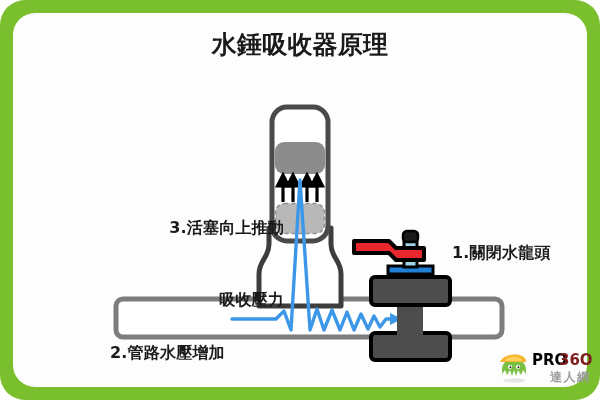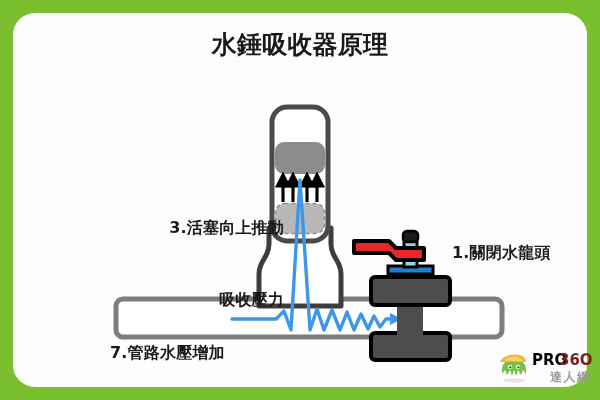--- a/index.html
+++ b/index.html
@@ -7,20 +7,21 @@
     padding: 0;
     background: #ffffff;
   }
   #screen {
     position: relative;
     width: 600px;
     height: 400px;
     background: #7ac02e;
     overflow: hidden;
     font-family: "DejaVu Sans", "Liberation Sans", sans-serif;
+    border-radius: 25px;
   }
   #panel {
     position: absolute;
     left: 13px;
     top: 13px;
     width: 574px;
     height: 374px;
     background: #fdfdfd;
     border-radius: 22px;
   }
@@ -207,21 +208,21 @@
 
   <div class="lbl" id="title">水錘吸收器原理</div>
 
   <div class="lbl" id="label3">
     <div>3.活塞向上推動</div>
     <div>吸收壓力</div>
   </div>
 
   <div class="lbl" id="label1">1.關閉水龍頭</div>
 
-  <div class="lbl" id="label2">7.管路水壓增加</div>
+  <div class="lbl" id="label2">2.管路水壓增加</div>
 
   <div id="logo">
     <svg width="32" height="34" viewBox="0 0 32 34" style="position:absolute;left:0;top:1px;">
       <ellipse cx="16" cy="30.5" rx="11" ry="2.2" fill="#e6e6e6"></ellipse>
       <path d="M4 20 C4 13, 9 9, 16 9 C23 9, 28 13, 28 20
                L28 24 L25 20 L23 25 L20 20 L18 26 L16 20
                L14 26 L12 20 L9 25 L7 20 L4 24 Z" fill="#7ac043"></path>
       <circle cx="12" cy="17" r="2.1" fill="#ffffff"></circle>
       <circle cx="20" cy="17" r="2.1" fill="#ffffff"></circle>
       <circle cx="12.4" cy="17.3" r="1" fill="#222222"></circle>

